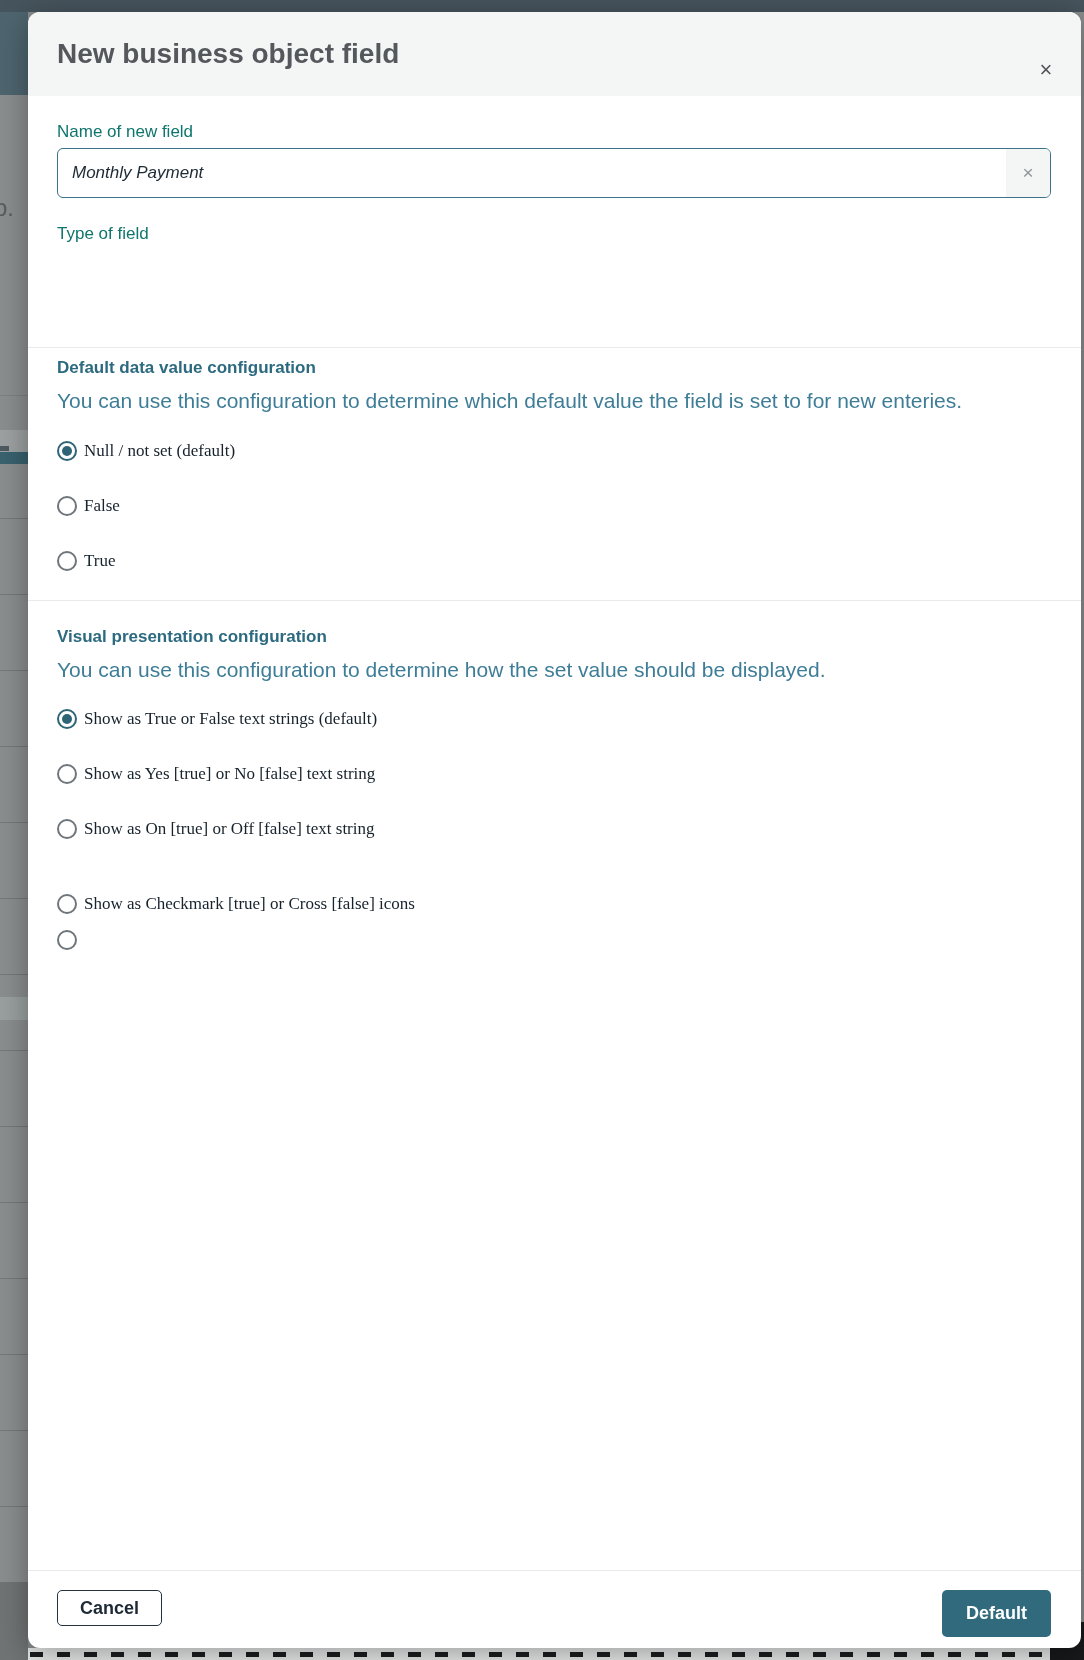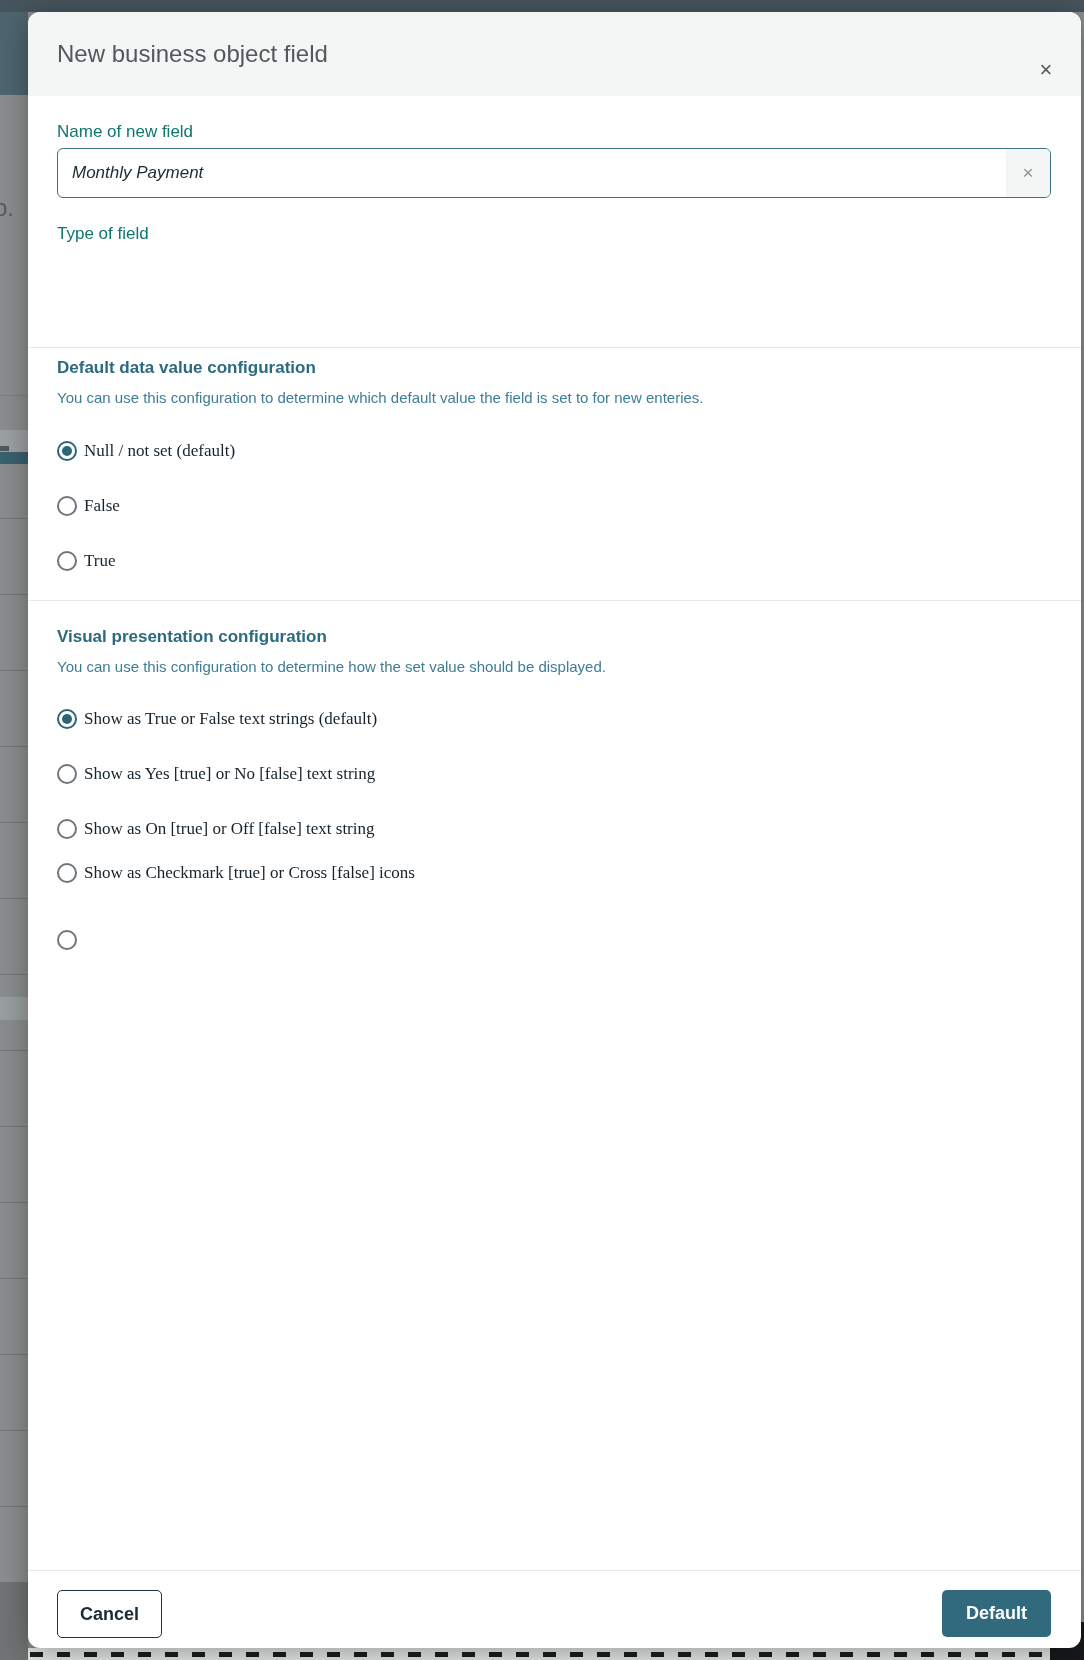--- a/index.html
+++ b/index.html
@@ -33,21 +33,21 @@
   .modal {
     position:absolute; left:28px; top:12px; width:1053px; height:1636px;
     background:#ffffff; border-radius:12px;
     box-shadow:0 6px 30px rgba(0,0,0,.35);
   }
   .modal-header {
     position:absolute; left:0; top:0; width:100%; height:84px;
     background:#f4f5f5; border-radius:12px 12px 0 0;
     display:flex; align-items:center; padding:0 29px;
   }
-  .modal-title { font-size:24px; font-weight:400; color:#54585c; }
+  .modal-title { font-size:28px; font-weight:700; color:#54585c; }
   .close-btn {
     position:absolute; right:18px; top:41px; width:34px; height:34px;
     display:flex; align-items:center; justify-content:center;
     font-size:22px; color:#515659; cursor:pointer; background:none; border:none;
     font-family:"Liberation Sans", sans-serif;
   }
 
   .field-label { position:absolute; left:29px; font-size:17px; color:#0f766e; }
 
   .text-input-wrap {
@@ -71,36 +71,36 @@
     border-top:8px solid #1a1c1e;
   }
   .select-value {
     flex:1; display:flex; align-items:center; padding:0 14px;
     font-size:17px; color:#1d2b35;
   }
 
   .divider { position:absolute; left:0; width:100%; height:1px; background:#e7e9ea; }
 
   .section-heading { position:absolute; left:29px; font-size:17px; font-weight:700; color:#2c6a80; }
-  .section-desc    { position:absolute; left:29px; font-size:15px; color:#3e7d97; }
+  .section-desc    { position:absolute; left:29px; font-size:21px; color:#3e7d97; }
 
   .radio-row { position:absolute; left:29px; height:24px; display:flex; align-items:center; cursor:pointer; }
   .radio-circle {
     width:20px; height:20px; border-radius:50%;
     border:2px solid #6e767c; background:#fff;
     display:flex; align-items:center; justify-content:center; flex:0 0 auto;
   }
   .radio-circle.selected { border:2.5px solid #2d6577; }
   .radio-circle .dot { display:none; width:10px; height:10px; border-radius:50%; background:#2d6577; }
   .radio-circle.selected .dot { display:block; }
   .radio-label { margin-left:7px; font-size:17px; color:#16222c; white-space:nowrap;font-family:Liberation Serif, serif; }
 
   .footer-divider { position:absolute; left:0; top:1558px; width:100%; height:1px; background:#e7e9ea; }
   .btn-cancel {
-    position:absolute; left:29px; top:1578px; height:48px; padding:0 22px;
+    position:absolute; left:29px; top:1578px; height:36px; padding:0 22px;
     background:#fff; border:1.5px solid #25323c; border-radius:5px;
     font-size:18px; font-weight:700; color:#1d2935; cursor:pointer;
     font-family:"Liberation Sans", sans-serif;
   }
   .btn-create {
     position:absolute; right:30px; top:1578px; height:47px; padding:0 24px;
     background:#306a7c; border:none; border-radius:5px;
     font-size:18px; font-weight:700; color:#ffffff; cursor:pointer;
     font-family:"Liberation Sans", sans-serif;
   }
@@ -184,21 +184,21 @@
     <span class="radio-label">Show as True or False text strings (default)</span>
   </div>
   <div class="radio-row" style="top:750px">
     <span class="radio-circle"></span>
     <span class="radio-label">Show as Yes [true] or No [false] text string</span>
   </div>
   <div class="radio-row" style="top:805px">
     <span class="radio-circle"></span>
     <span class="radio-label">Show as On [true] or Off [false] text string</span>
   </div>
-  <div class="radio-row" style="top:849px">
+  <div class="radio-row" style="top:880px">
     <span class="radio-circle"></span>
     <span class="radio-label">Show as Checkmark [true] or Cross [false] icons</span>
   </div>
   <div class="radio-row" style="top:916px">
     <span class="radio-circle"></span>
   </div>
 
   <div class="footer-divider"></div>
   <button class="btn-cancel">Cancel</button>
   <button class="btn-create">Default</button>

